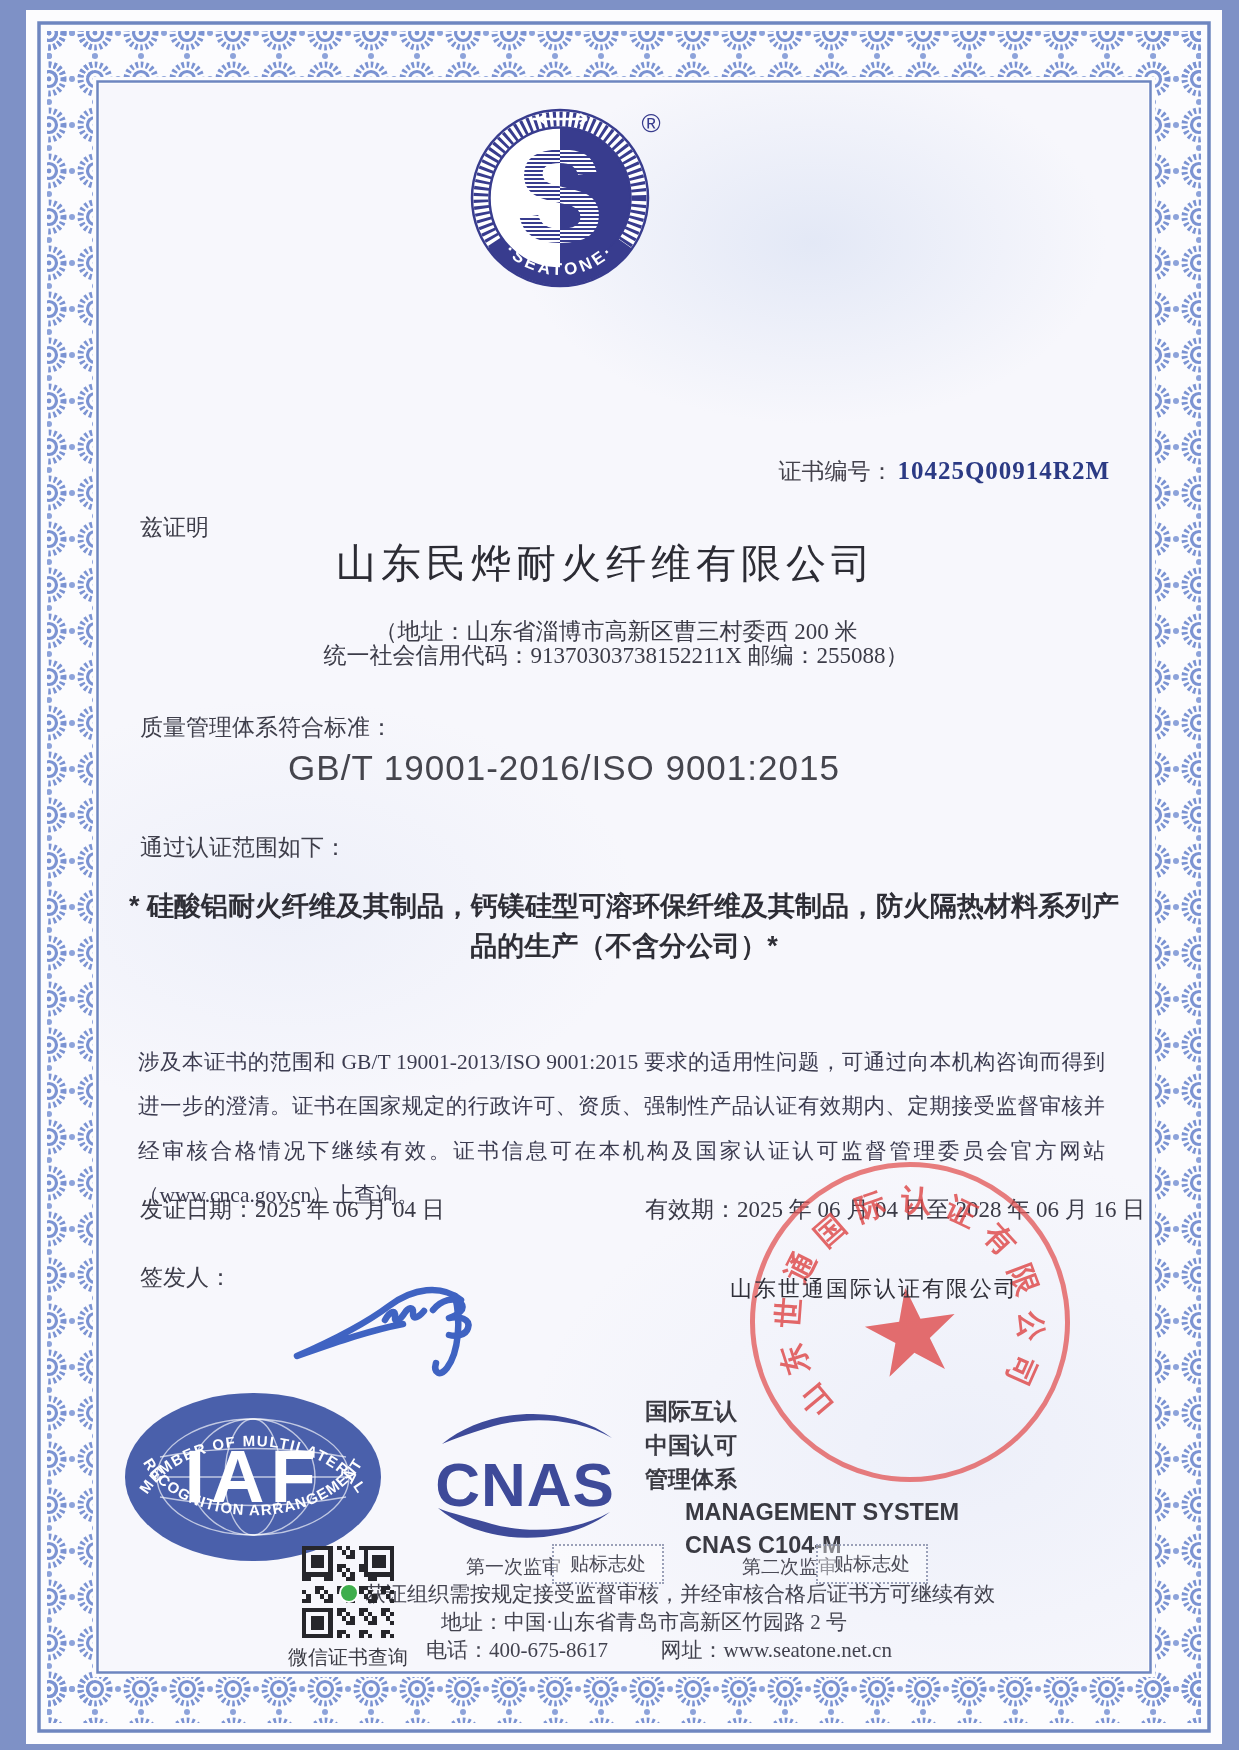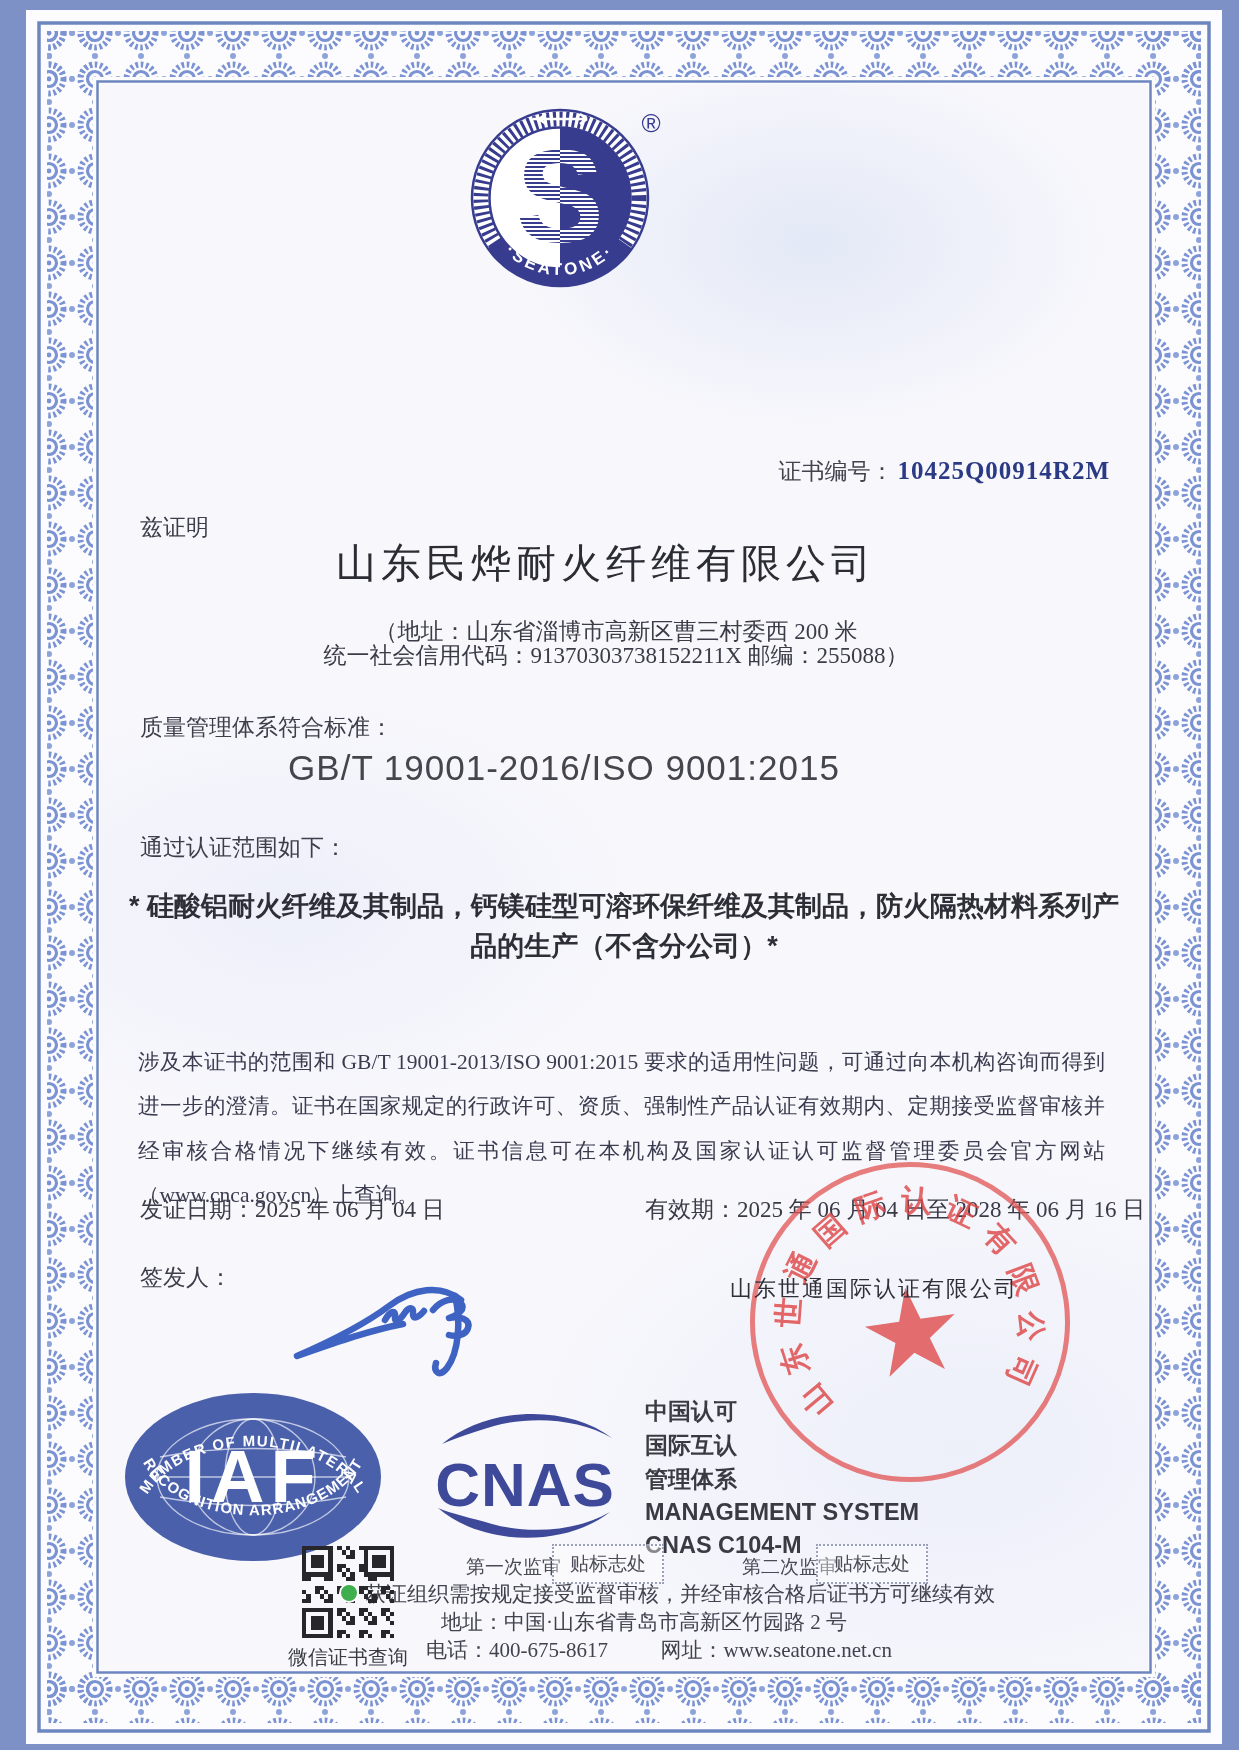--- a/index.html
+++ b/index.html
@@ -27,21 +27,21 @@
   .standard{font-family:"Liberation Sans", sans-serif;font-size:35px;color:#45454d;letter-spacing:1px;transform:translateX(-60px);white-space:nowrap;}
   .scope{font-family:"Liberation Sans", sans-serif;font-weight:bold;font-size:27px;color:#2e2e36;white-space:nowrap;}
   .legal{font-size:21.5px;color:#3c3c50;line-height:2.06;text-align:justify;}
   .daterow{white-space:nowrap;font-size:23px;color:#3a3a46;}
   .issuer{font-size:22px;color:#2f2f38;letter-spacing:2px;z-index:6;}
   .stamp{width:310px;height:310px;border:5px solid rgba(226,84,84,.82);border-radius:50%;
          transform:rotate(-8deg);z-index:5;opacity:.92;}
   .stamp span{position:absolute;font-size:30px;font-weight:bold;color:rgba(222,70,70,.88);font-family:"Liberation Serif", serif;}
   .stamp-star{position:absolute;left:50%;top:54%;transform:translate(-50%,-50%);font-size:118px;color:rgba(222,70,70,.85);line-height:1;}
   .cnas-cn{font-family:"Liberation Sans", sans-serif;font-weight:bold;font-size:23px;color:#3a3a42;line-height:34px;}
-  .cnas-en{font-family:"Liberation Sans", sans-serif;font-weight:bold;font-size:23.5px;color:#3a3a42;line-height:33px;}
+  .cnas-en{font-family:"Liberation Sans", sans-serif;font-weight:bold;font-size:23.5px;color:#3a3a42;line-height:33px;margin-left:40px;}
   .survey-label{font-size:19px;color:#4a4a56;white-space:nowrap;}
   .dotbox{display:inline-block;border:2px dotted #9aa0b8;padding:5px 16px;font-size:19px;color:#4a4a56;background:rgba(255,255,255,.4);white-space:nowrap;}
   .footnote{font-size:21px;color:#42424e;white-space:nowrap;}
   .qr{z-index:4;}
   .qr i{position:absolute;width:4.4px;height:4.4px;background:#26262b;}
   .qr-logo{position:absolute;left:50%;top:50%;transform:translate(-50%,-50%);width:16px;height:16px;border-radius:50%;
            background:#3fae4d;border:2px solid #fff;z-index:2;}
   .qr-caption{font-size:20px;color:#3b3b44;}
   svg text{font-family:"Liberation Sans", sans-serif;}
 </style>
@@ -184,22 +184,22 @@
         </text>
       </svg>
 
       <svg class="abs" style="left:318px;top:1316px;" width="214" height="150" viewBox="0 0 214 150">
         <path d="M24,44 C70,6 150,4 194,38 C160,18 112,16 76,26 C56,32 38,38 24,44 Z" fill="#3e4a99"></path>
         <text x="107" y="106" font-size="62" font-weight="bold" fill="#3e4a99" letter-spacing="1" text-anchor="middle">CNAS</text>
         <path d="M20,108 C64,146 146,148 192,112 C158,132 110,134 74,124 C54,118 34,114 20,108 Z" fill="#3e4a99"></path>
       </svg>
 
       <div class="abs" style="left:545px;top:1310px;">
+        <div class="cnas-cn">国际互认</div>
         <div class="cnas-cn">中国认可</div>
-        <div class="cnas-cn">国际互认</div>
         <div class="cnas-cn">管理体系</div>
         <div class="cnas-en">MANAGEMENT SYSTEM</div>
         <div class="cnas-en">CNAS C104-M</div>
       </div>
 
       <div class="abs qr" style="left:202px;top:1462px;width:93px;height:93px;">
         <div class="qr-logo"></div>
       <i style="left: 0px; top: 0px;"></i>
           <i style="left: 4.4px; top: 0px;"></i>
           <i style="left: 8.8px; top: 0px;"></i>

